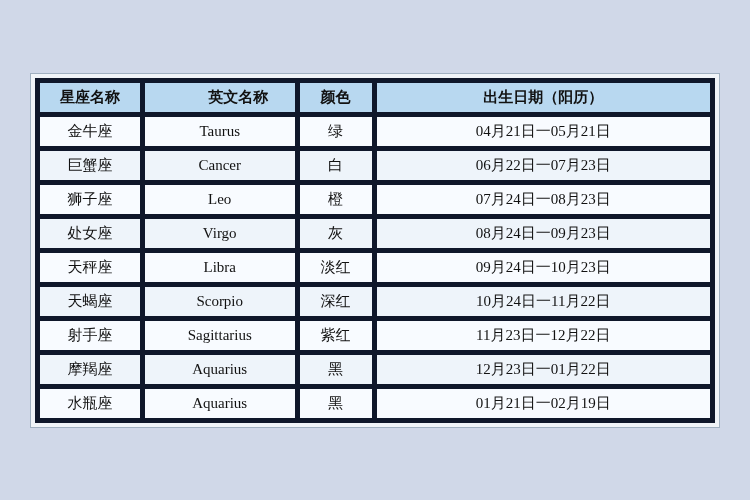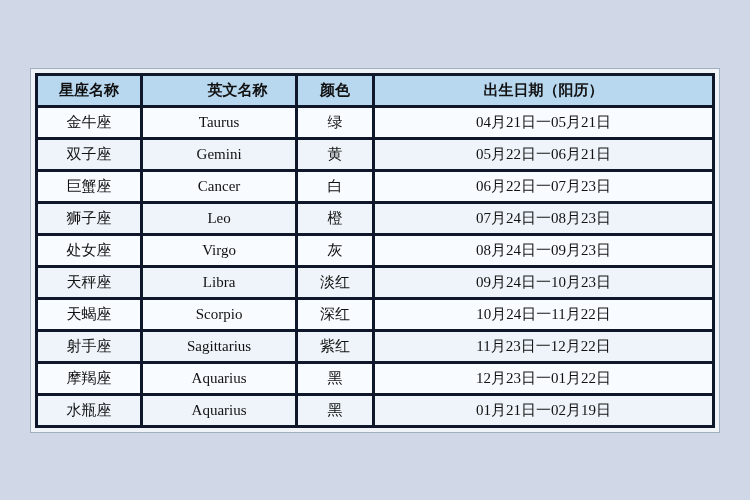--- a/index.html
+++ b/index.html
@@ -15,21 +15,21 @@
     .table-wrapper {
       background: #f0f4f8;
       border: 1px solid #a0b0c0;
       padding: 4px;
     }
     table {
       border-collapse: collapse;
       width: 680px;
     }
     th, td {
-      border: 3px solid #0f172a;
+      border: 5px solid #0f172a;
       text-align: center;
       padding: 5px 8px;
       font-size: 15px;
       color: #111;
     }
     thead th {
       background-color: #b8d8f0;
       font-weight: bold;
       font-size: 15px;
       color: #111;
@@ -57,26 +57,20 @@
         <th class="col-color">颜色</th>
         <th class="col-date">出生日期（阳历）</th>
       </tr>
     </thead>
     <tbody id="table-body">
         <tr>
           <td>金牛座</td>
           <td>Taurus</td>
           <td>绿</td>
           <td>04月21日一05月21日</td>
-        </tr>
-        <tr>
-          <td>双子座</td>
-          <td>Gemini</td>
-          <td>黄</td>
-          <td>05月22日一06月21日</td>
         </tr>
         <tr>
           <td>巨蟹座</td>
           <td>Cancer</td>
           <td>白</td>
           <td>06月22日一07月23日</td>
         </tr>
         <tr>
           <td>狮子座</td>
           <td>Leo</td>

